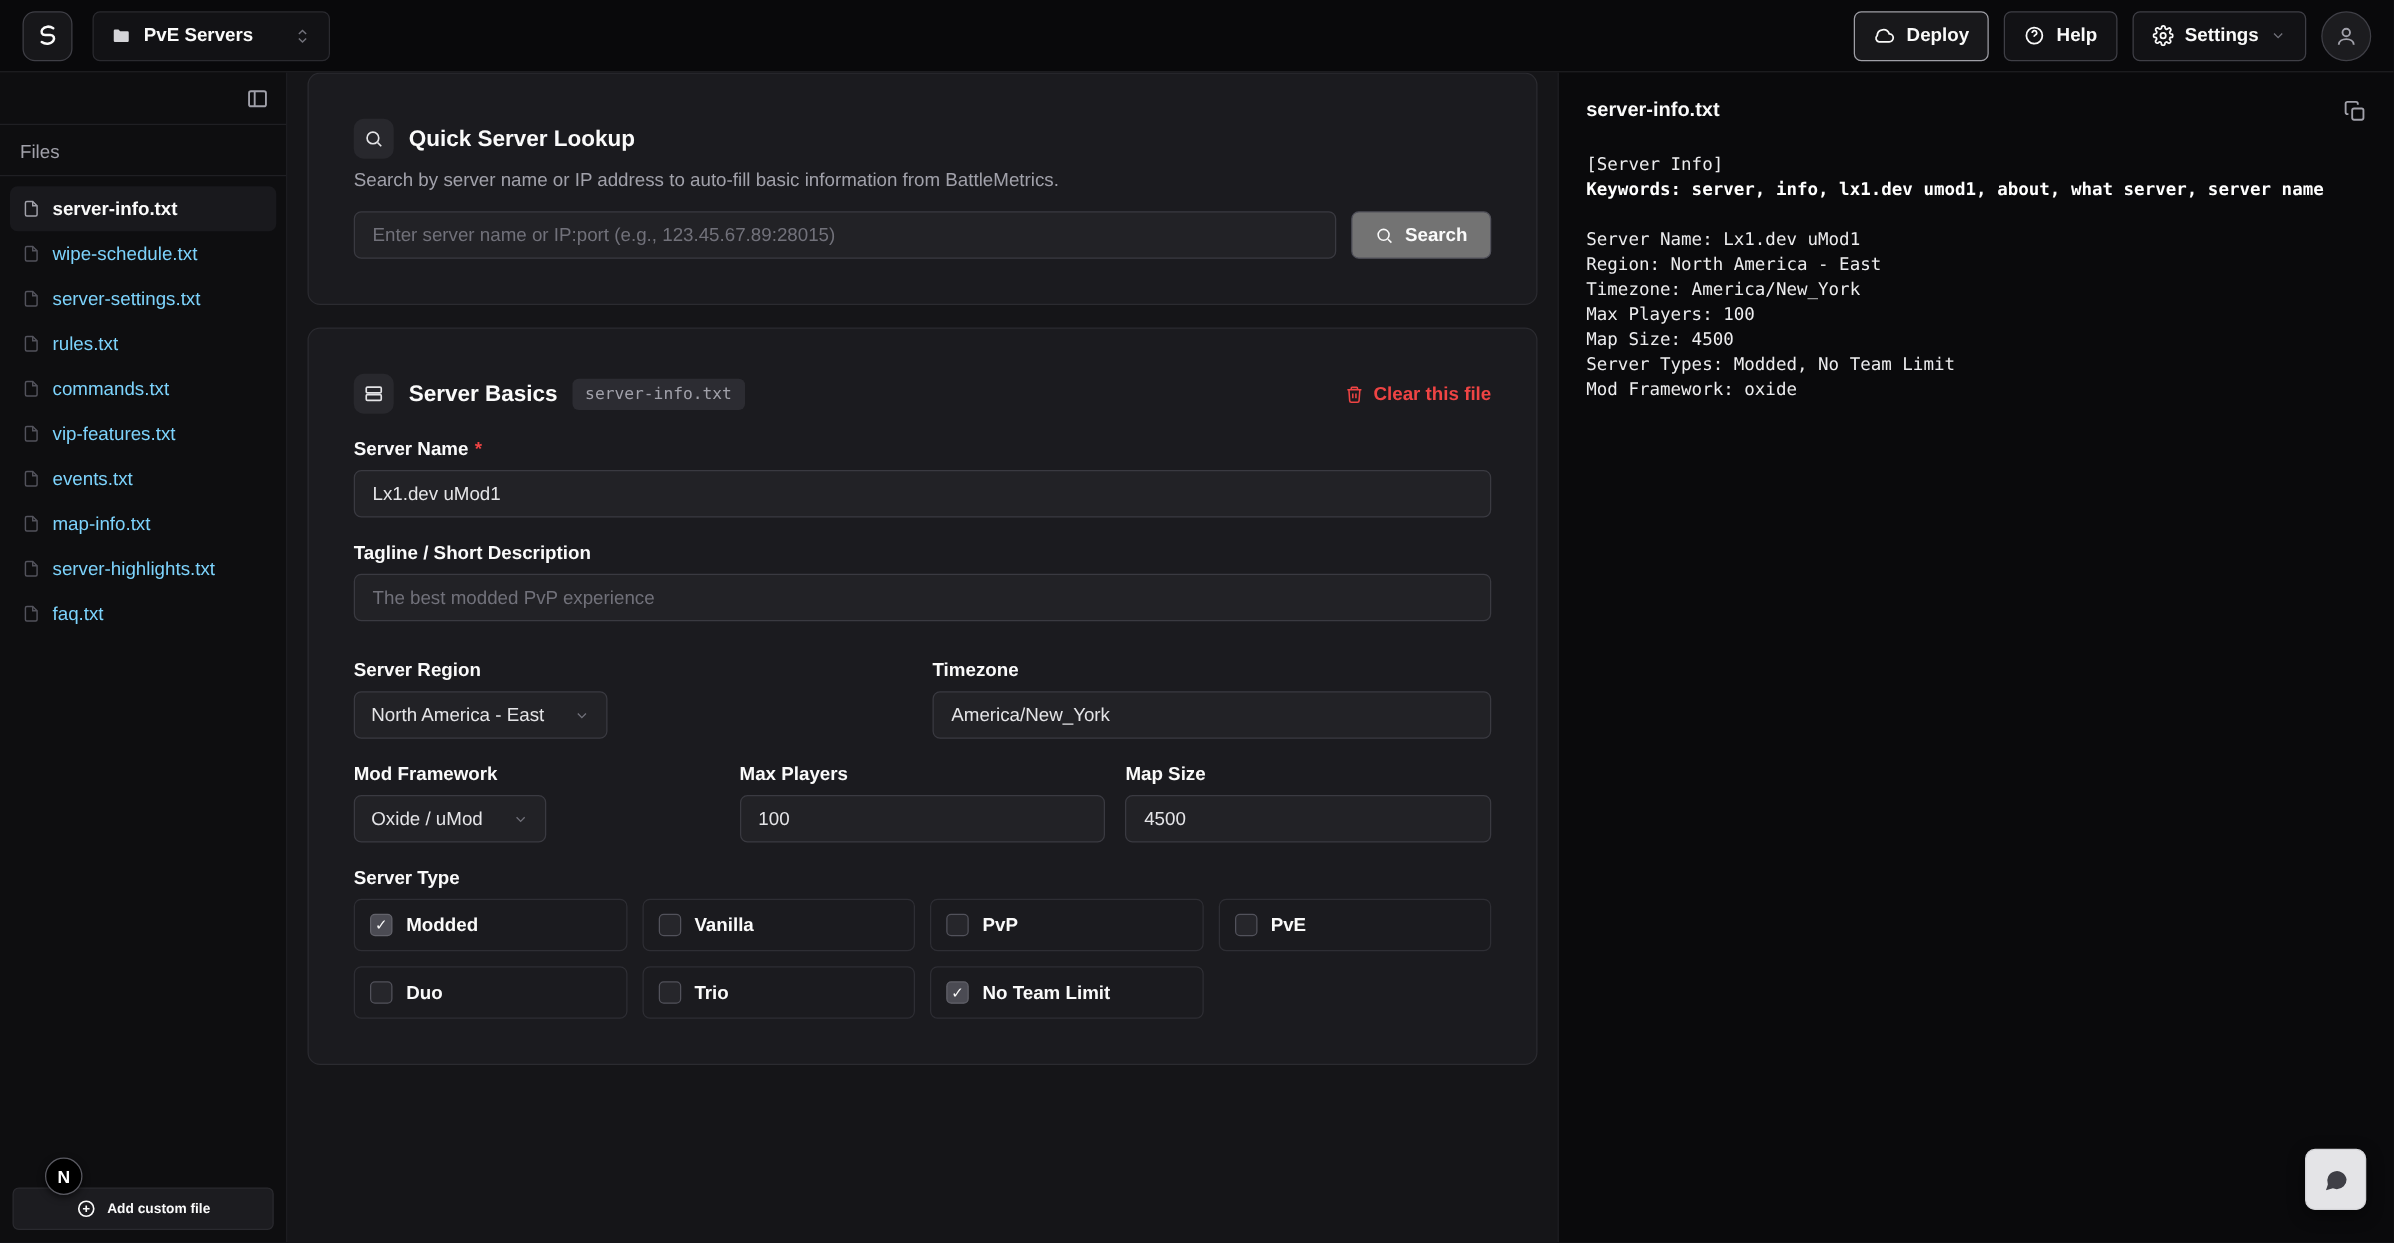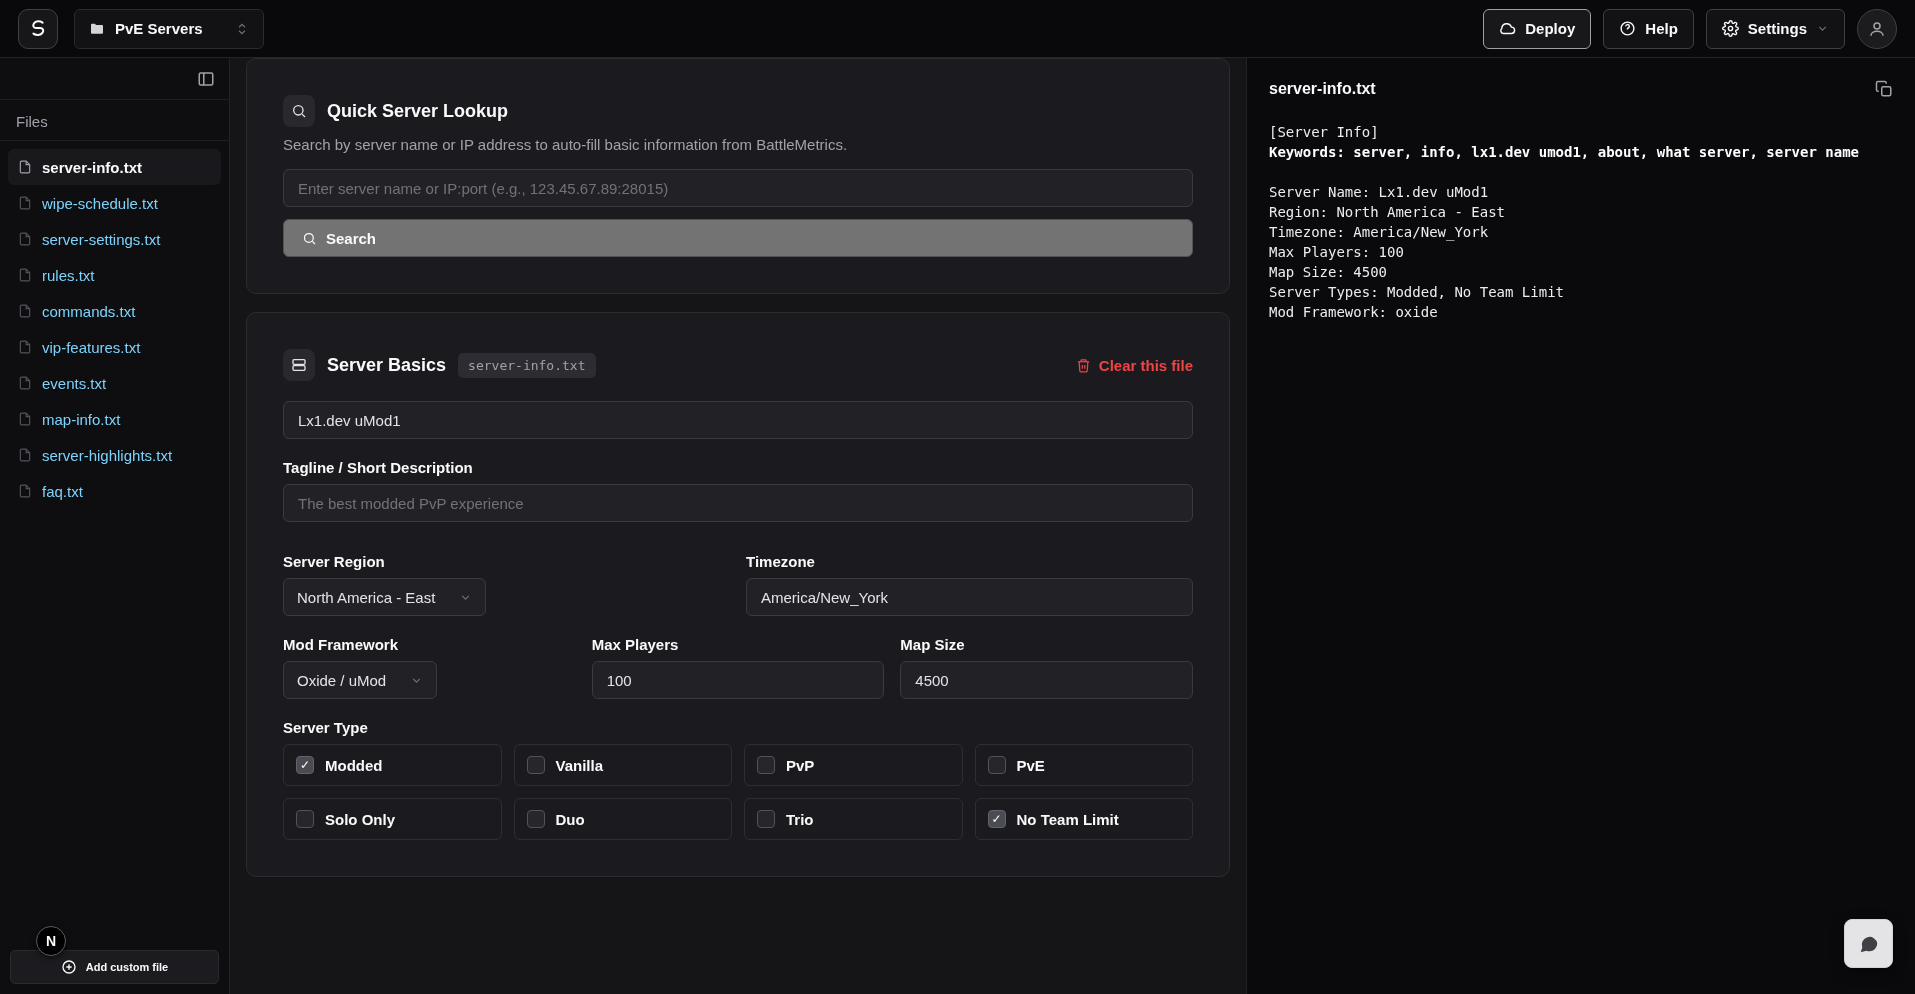--- a/index.html
+++ b/index.html
@@ -57,21 +57,21 @@
 
   
   .main { flex:1; min-width:0; background:#151518; padding:0 16px 16px;
     display:flex; flex-direction:column; gap:18px; overflow:hidden; }
   .card { background:#1b1b1f; border:1px solid #2b2b30; border-radius:10px; padding:36px; }
   .card-header { display:flex; align-items:center; gap:12px; }
   .icon-chip { width:32px; height:32px; border-radius:8px; background:#28282d;
     display:flex; align-items:center; justify-content:center; color:#e4e4e7; flex:none; }
   .card-title { font-size:18px; font-weight:700; color:#fafafa; }
   .subtitle { margin-top:9px; font-size:15px; color:#a1a1aa; }
-  .lookup-row { margin-top:16px; display:flex; gap:12px;flex-direction:column; }
+  .lookup-row { margin-top:16px; display:flex; gap:12px; }
   .text-input { height:38px; background:#222226; border:1px solid #3a3a41;
     border-radius:6px; color:#e4e4e7; font-size:15px; padding:0 14px; width:100%; outline:none; }
   .text-input::placeholder { color:#71717a; }
   .search-btn { height:38px; padding:0 18px; background:#737373; border:1px solid #52525b;
     border-radius:6px; color:#fafafa; font-weight:700; font-size:15px; display:flex;
     align-items:center; gap:9px; cursor:pointer; flex:none; }
 
   .file-badge { font-family:"DejaVu Sans Mono",monospace; font-size:13px;
     background:#2c2c32; color:#a1a1aa; padding:5px 10px; border-radius:5px; }
   .clear-btn { margin-left:auto; display:flex; align-items:center; gap:8px;
@@ -348,20 +348,24 @@
                 <path d="M8 6V4a1 1 0 0 1 1-1h6a1 1 0 0 1 1 1v2"></path>
                 <path d="M19 6l-1 14a2 2 0 0 1-2 2H8a2 2 0 0 1-2-2L5 6"></path>
                 <path d="M10 11v6M14 11v6"></path>
               </svg>
           </span>
           <span>Clear this file</span>
         </button>
       </div>
 
       <div class="field">
+        <label class="field-label">
+          <span>Server Name</span>
+          <span class="req">*</span>
+        </label>
         <input class="text-input" value="Lx1.dev uMod1" style="">
       </div>
 
       <div class="field">
         <label class="field-label">Tagline / Short Description</label>
         <input class="text-input" placeholder="The best modded PvP experience" style="">
       </div>
 
       <div class="grid-2">
         <div>
@@ -417,24 +421,20 @@
             <div class="type-item">
               <span class="checkbox"></span>
               <span class="type-label">PvP</span>
             </div>
             <div class="type-item">
               <span class="checkbox"></span>
               <span class="type-label">PvE</span>
             </div>
             <div class="type-item">
               <span class="checkbox"></span>
-              <span class="type-label">Solo Only</span>
-            </div>
-            <div class="type-item">
-              <span class="checkbox"></span>
               <span class="type-label">Duo</span>
             </div>
             <div class="type-item">
               <span class="checkbox"></span>
               <span class="type-label">Trio</span>
             </div>
             <div class="type-item">
               <span class="checkbox checked">✓</span>
               <span class="type-label">No Team Limit</span>
             </div>

